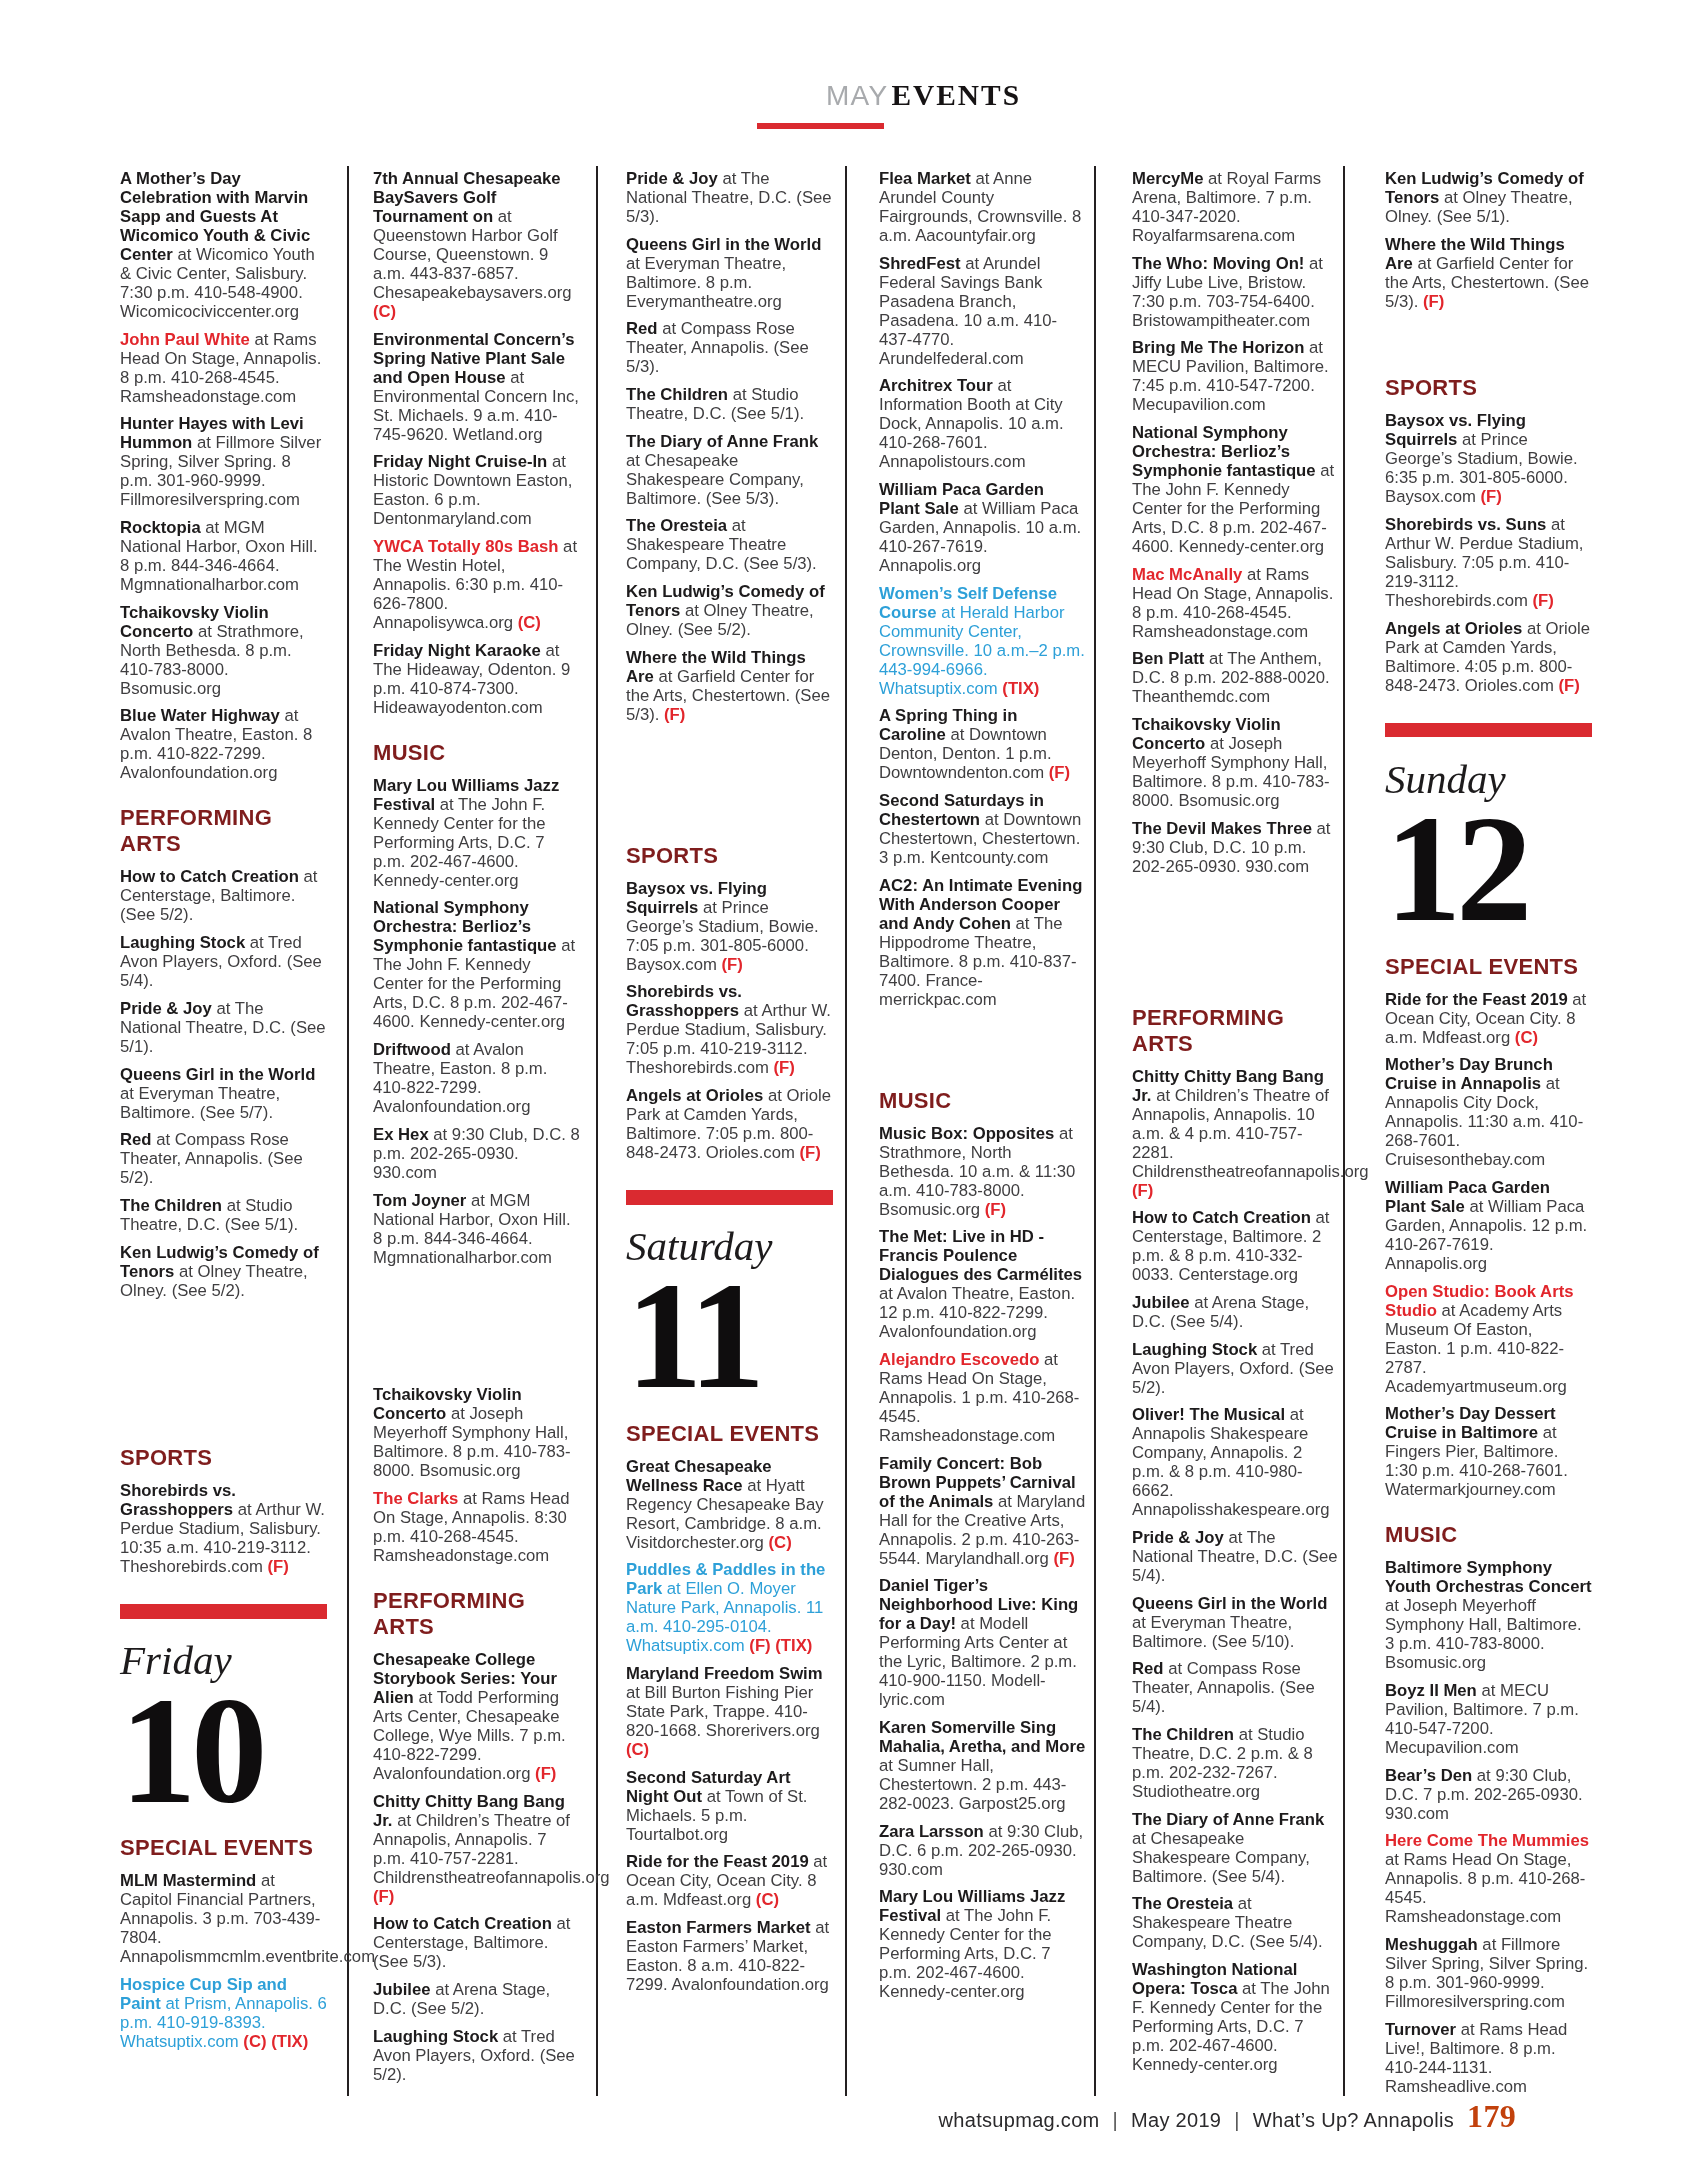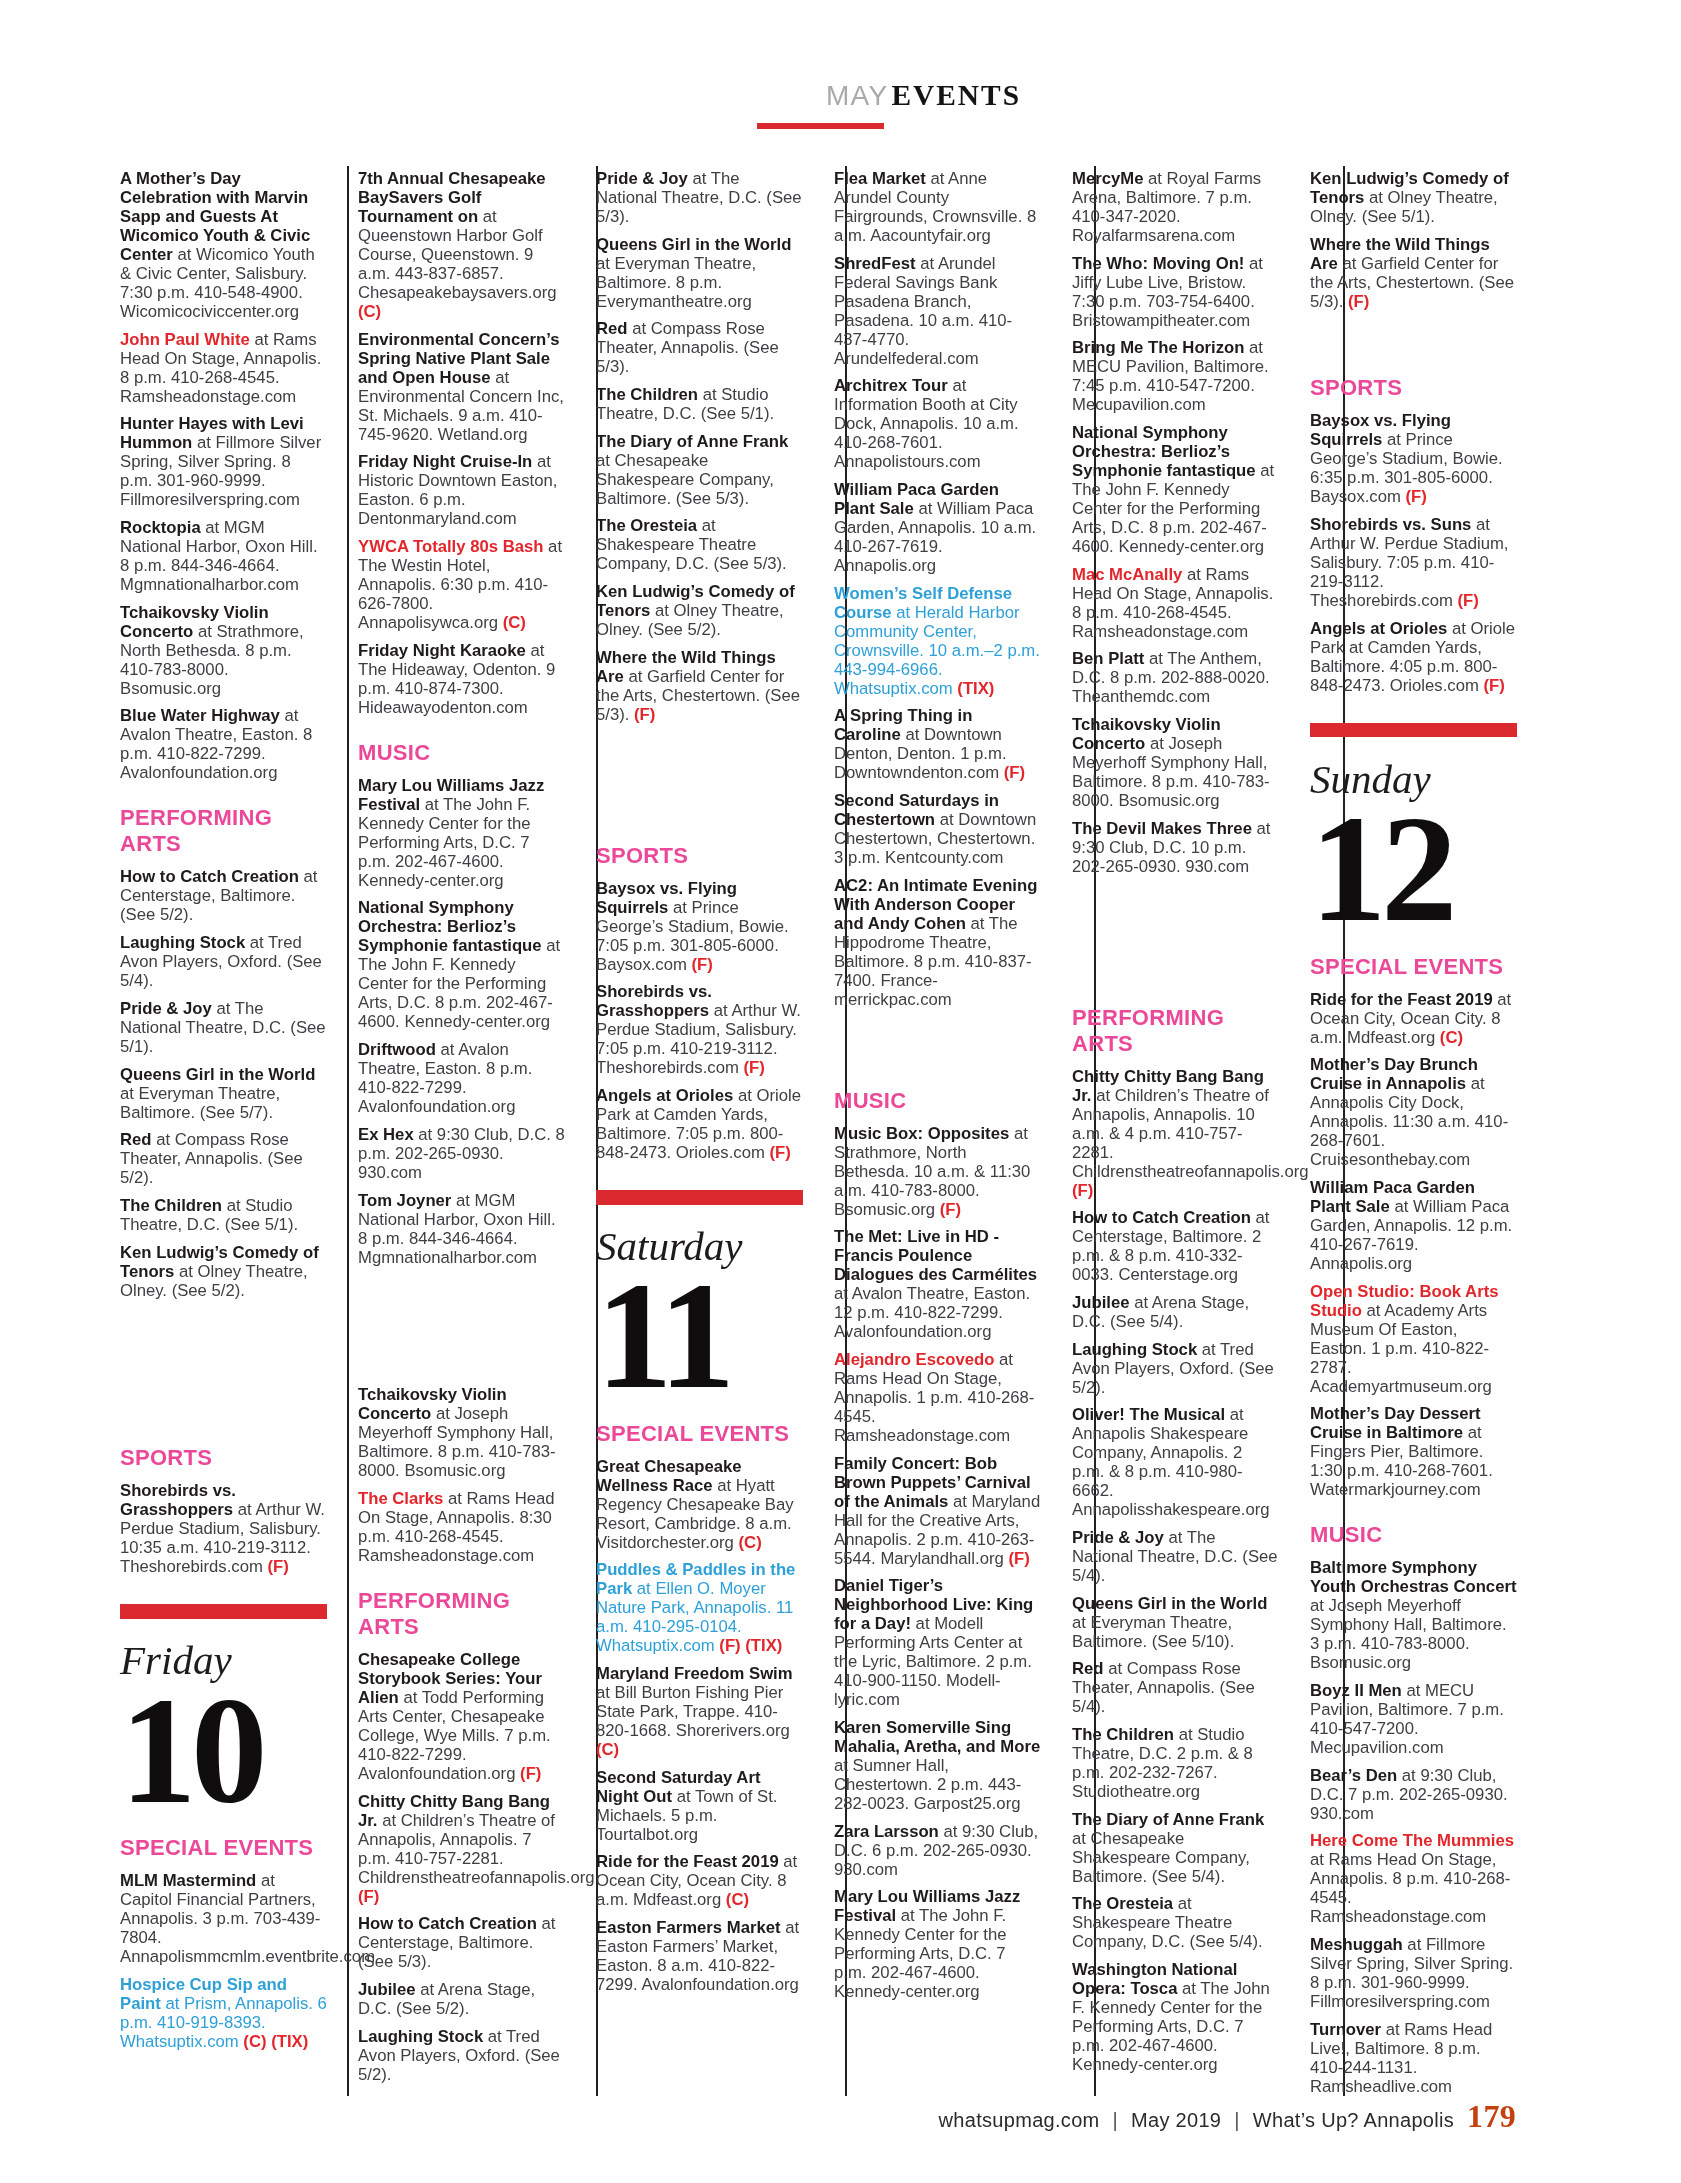--- a/index.html
+++ b/index.html
@@ -8,30 +8,30 @@
     font-family:"Liberation Sans",sans-serif;overflow:hidden;
     -webkit-font-smoothing:antialiased;
   }
   
   .pagehead{position:absolute;top:79px;left:619px;width:402px;text-align:right}
   .hd-month{color:#a8aaad;font-size:28px;letter-spacing:1.3px;font-weight:400}
   .hd-title{color:#161314;font-size:29.4px;font-weight:700;letter-spacing:2px;
     font-family:"Liberation Serif",serif}
   .hd-rule{width:127px;height:6px;background:#da2a30;margin:10.7px auto 0}
   
-  .columns{position:absolute;left:120px;top:169px;width:1452px;display:flex;gap:31px}
+  .columns{position:absolute;left:120px;top:169px;width:1452px;display:flex;gap:46px}
   .col{width:207px;flex:0 0 207px}
   .divider{position:absolute;top:166px;width:2px;height:1930px;background:#242021}
   
   .ev{font-size:16.7px;line-height:19px;color:#3f3e40;margin:0 0 8.7px 0}
   .ev .evt{color:#1d1b1c;font-weight:700}
   .ev.red-title .evt{color:#e2262c}
   .ev.blue .evt,.ev.blue .evb{color:#2da0d8}
   .mk{color:#e2262c;font-weight:700}
-  .sec{font-size:22px;font-weight:800;letter-spacing:0.3px;color:#ec4899;
+  .sec{font-size:22px;font-weight:800;letter-spacing:0.3px;color:#7f1d1d;
     margin:23px 0 10px 0;font-family:"Liberation Sans",sans-serif}
   
   .day{text-align:left;margin:28px 0 4px}
   .daybar{height:14.7px;background:#da2a30}
   .dayname{margin-top:17.4px;font-family:"Liberation Serif",serif;font-style:italic;
     font-size:41px;color:#1d1b1c}
   .daynum{margin-top:5.4px;font-family:"Liberation Serif",serif;font-weight:700;
     font-size:153px;line-height:.8;letter-spacing:-5.4px;color:#0f0d0e}
   
   .footer{position:absolute;top:2098px;right:165px;display:flex;align-items:baseline;

